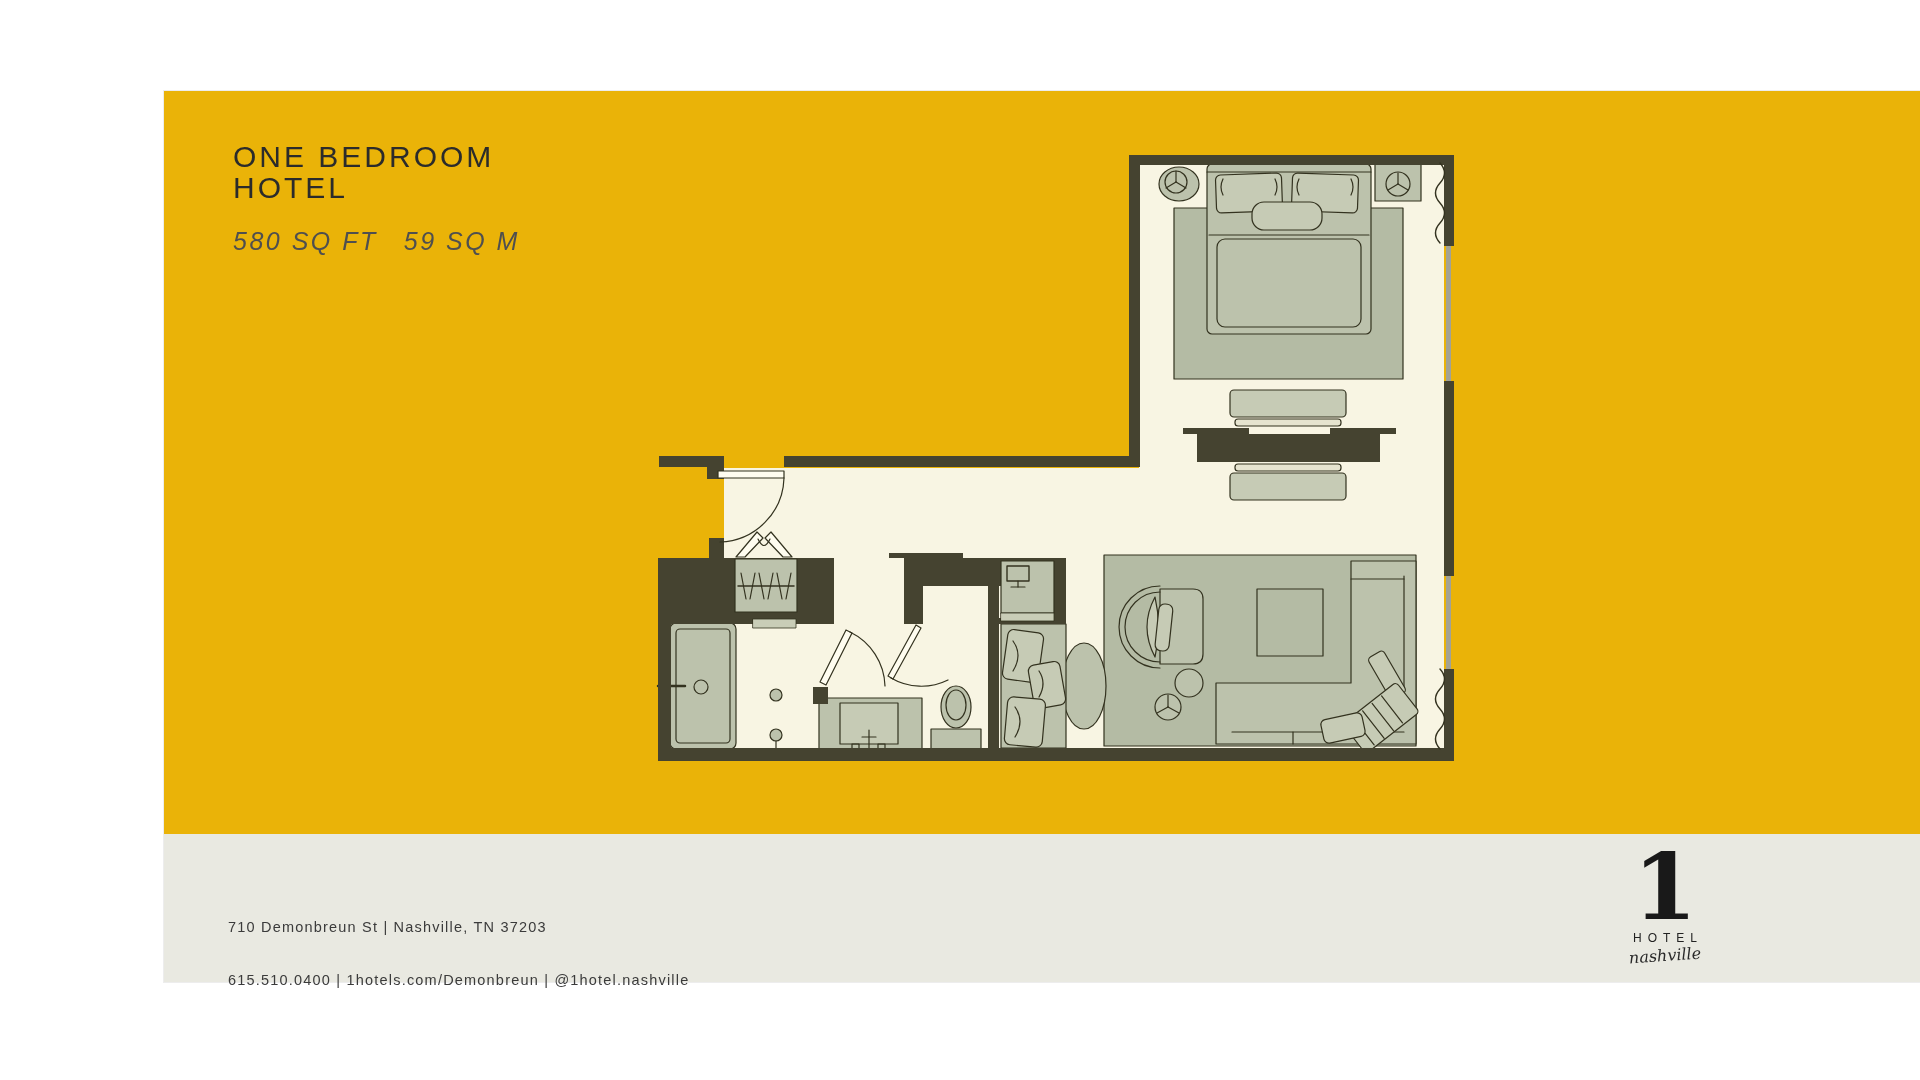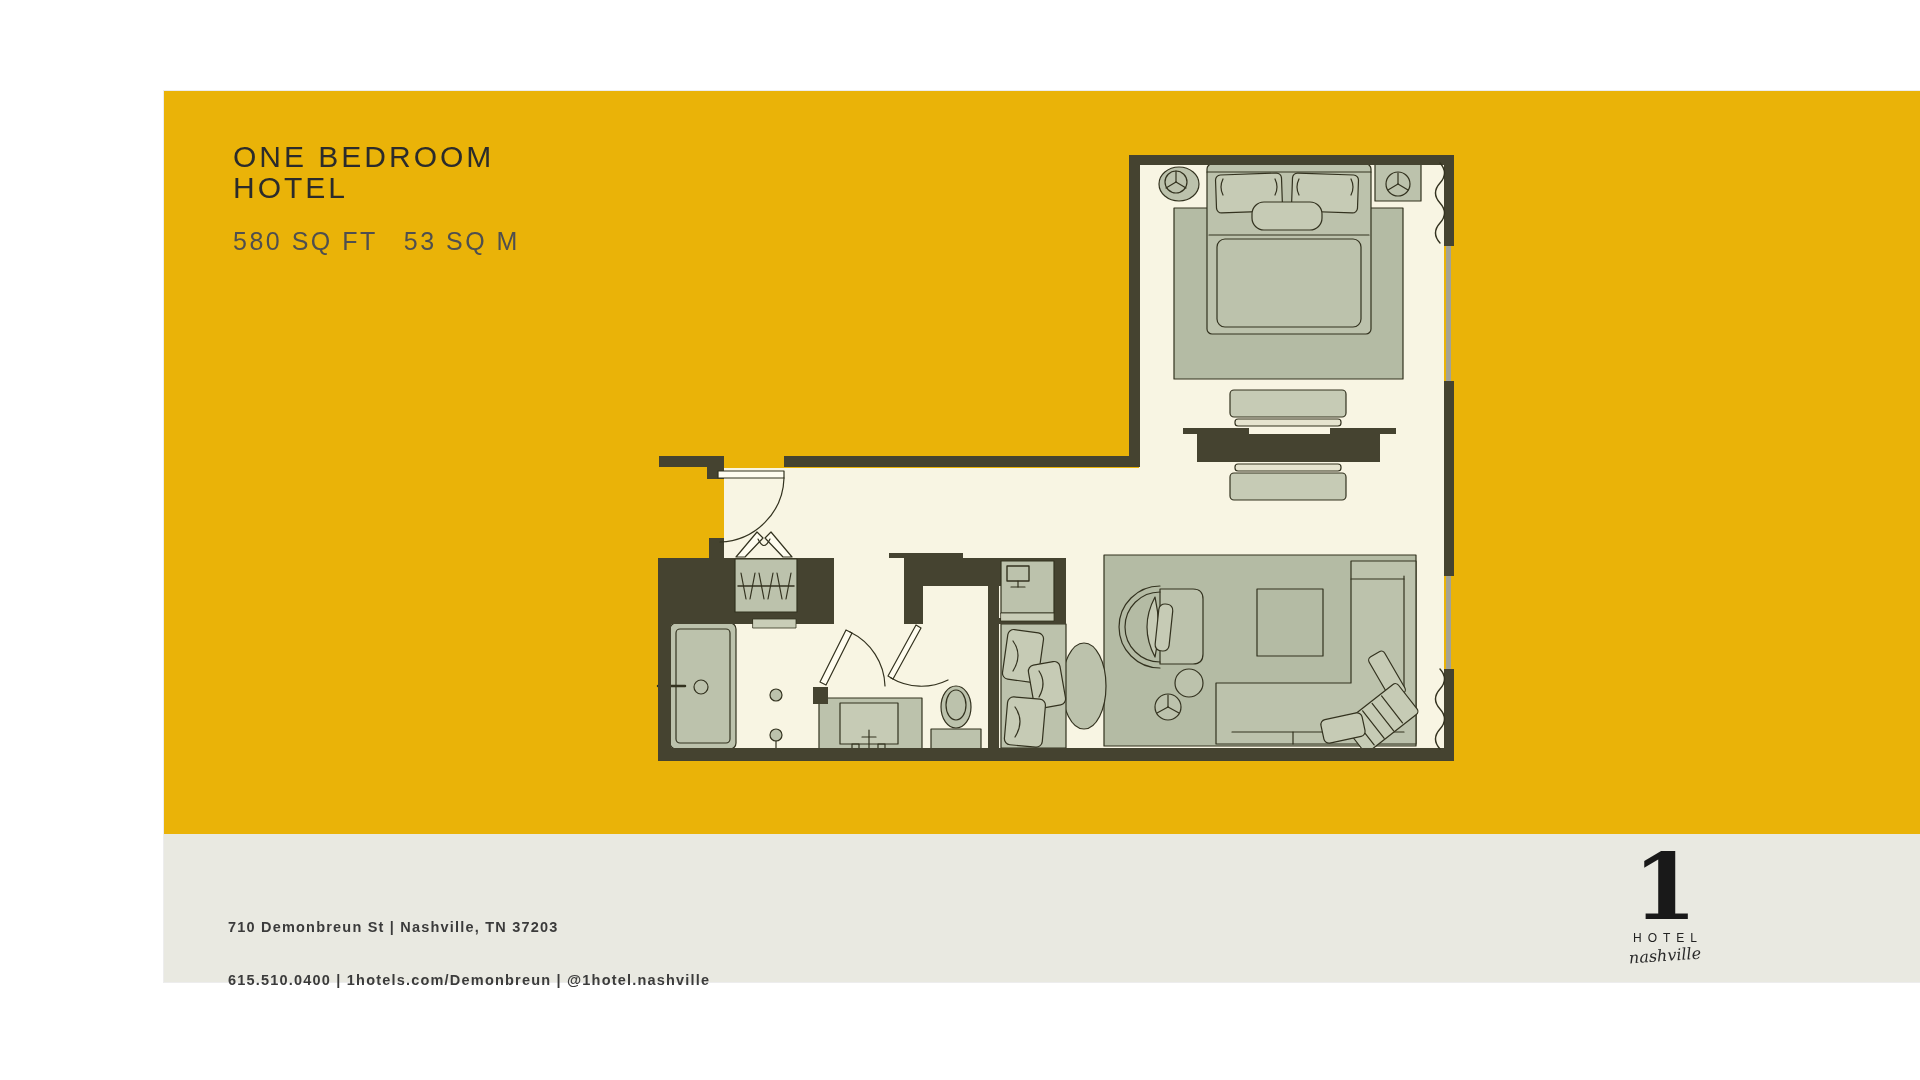--- a/index.html
+++ b/index.html
@@ -15,31 +15,30 @@
   }
   .title{
     position:absolute;left:69px;top:50px;
     font-size:30px;line-height:31px;letter-spacing:3px;
     font-weight:500;color:#2b2b2b;white-space:nowrap;
   }
   .area{
     position:absolute;left:69px;top:136px;
     font-size:25px;letter-spacing:2.5px;color:#4f4f4f;white-space:nowrap;
   }
-  .area span{margin-right:26px;}
+  .area span{margin-right:26px;font-style:italic;}
   .plan{position:absolute;left:487px;top:55px;}
   .band{
     position:absolute;left:0;bottom:0;width:100%;height:148px;
     background:#e9e9e1;
   }
   .addr{
     position:absolute;left:64px;top:50px;
     font-size:14.5px;line-height:17.5px;letter-spacing:1.2px;color:#3b3b3b;
     white-space:pre;
-    font-weight:bold;
   }
   .logo{
     position:absolute;left:1437px;top:14px;width:128px;text-align:center;color:#191919;
   }
   .logo-one{
     font-family:"DejaVu Serif", serif;font-weight:700;
     font-size:92px;line-height:78px;
   }
   .logo-hotel{
     font-size:12px;letter-spacing:6px;padding-left:6px;margin-top:5px;
@@ -55,21 +54,21 @@
 <body>
 
 <div class="card">
 
   <div class="title">
     <div>ONE BEDROOM</div>
     <div>HOTEL</div>
   </div>
 
   <div class="area">
-    <span>580 SQ FT</span><span>53 SQ M</span>
+    <span>580 SQ FT</span><span>59 SQ M</span>
   </div>
 
   <svg class="plan" width="810" height="620" viewBox="650 145 810 620">
     <g stroke="#33321f" stroke-width="1.2" fill="none" stroke-linecap="round" stroke-linejoin="round">
 
       <polygon points="1138,164 1443,164 1443,747 670,747 670,620 723,620 723,467 1138,467" fill="#f8f5e3" stroke="none"></polygon>
 
       <rect x="1173" y="207" width="229" height="171" fill="#b4bba4"></rect>
 
       <g>

